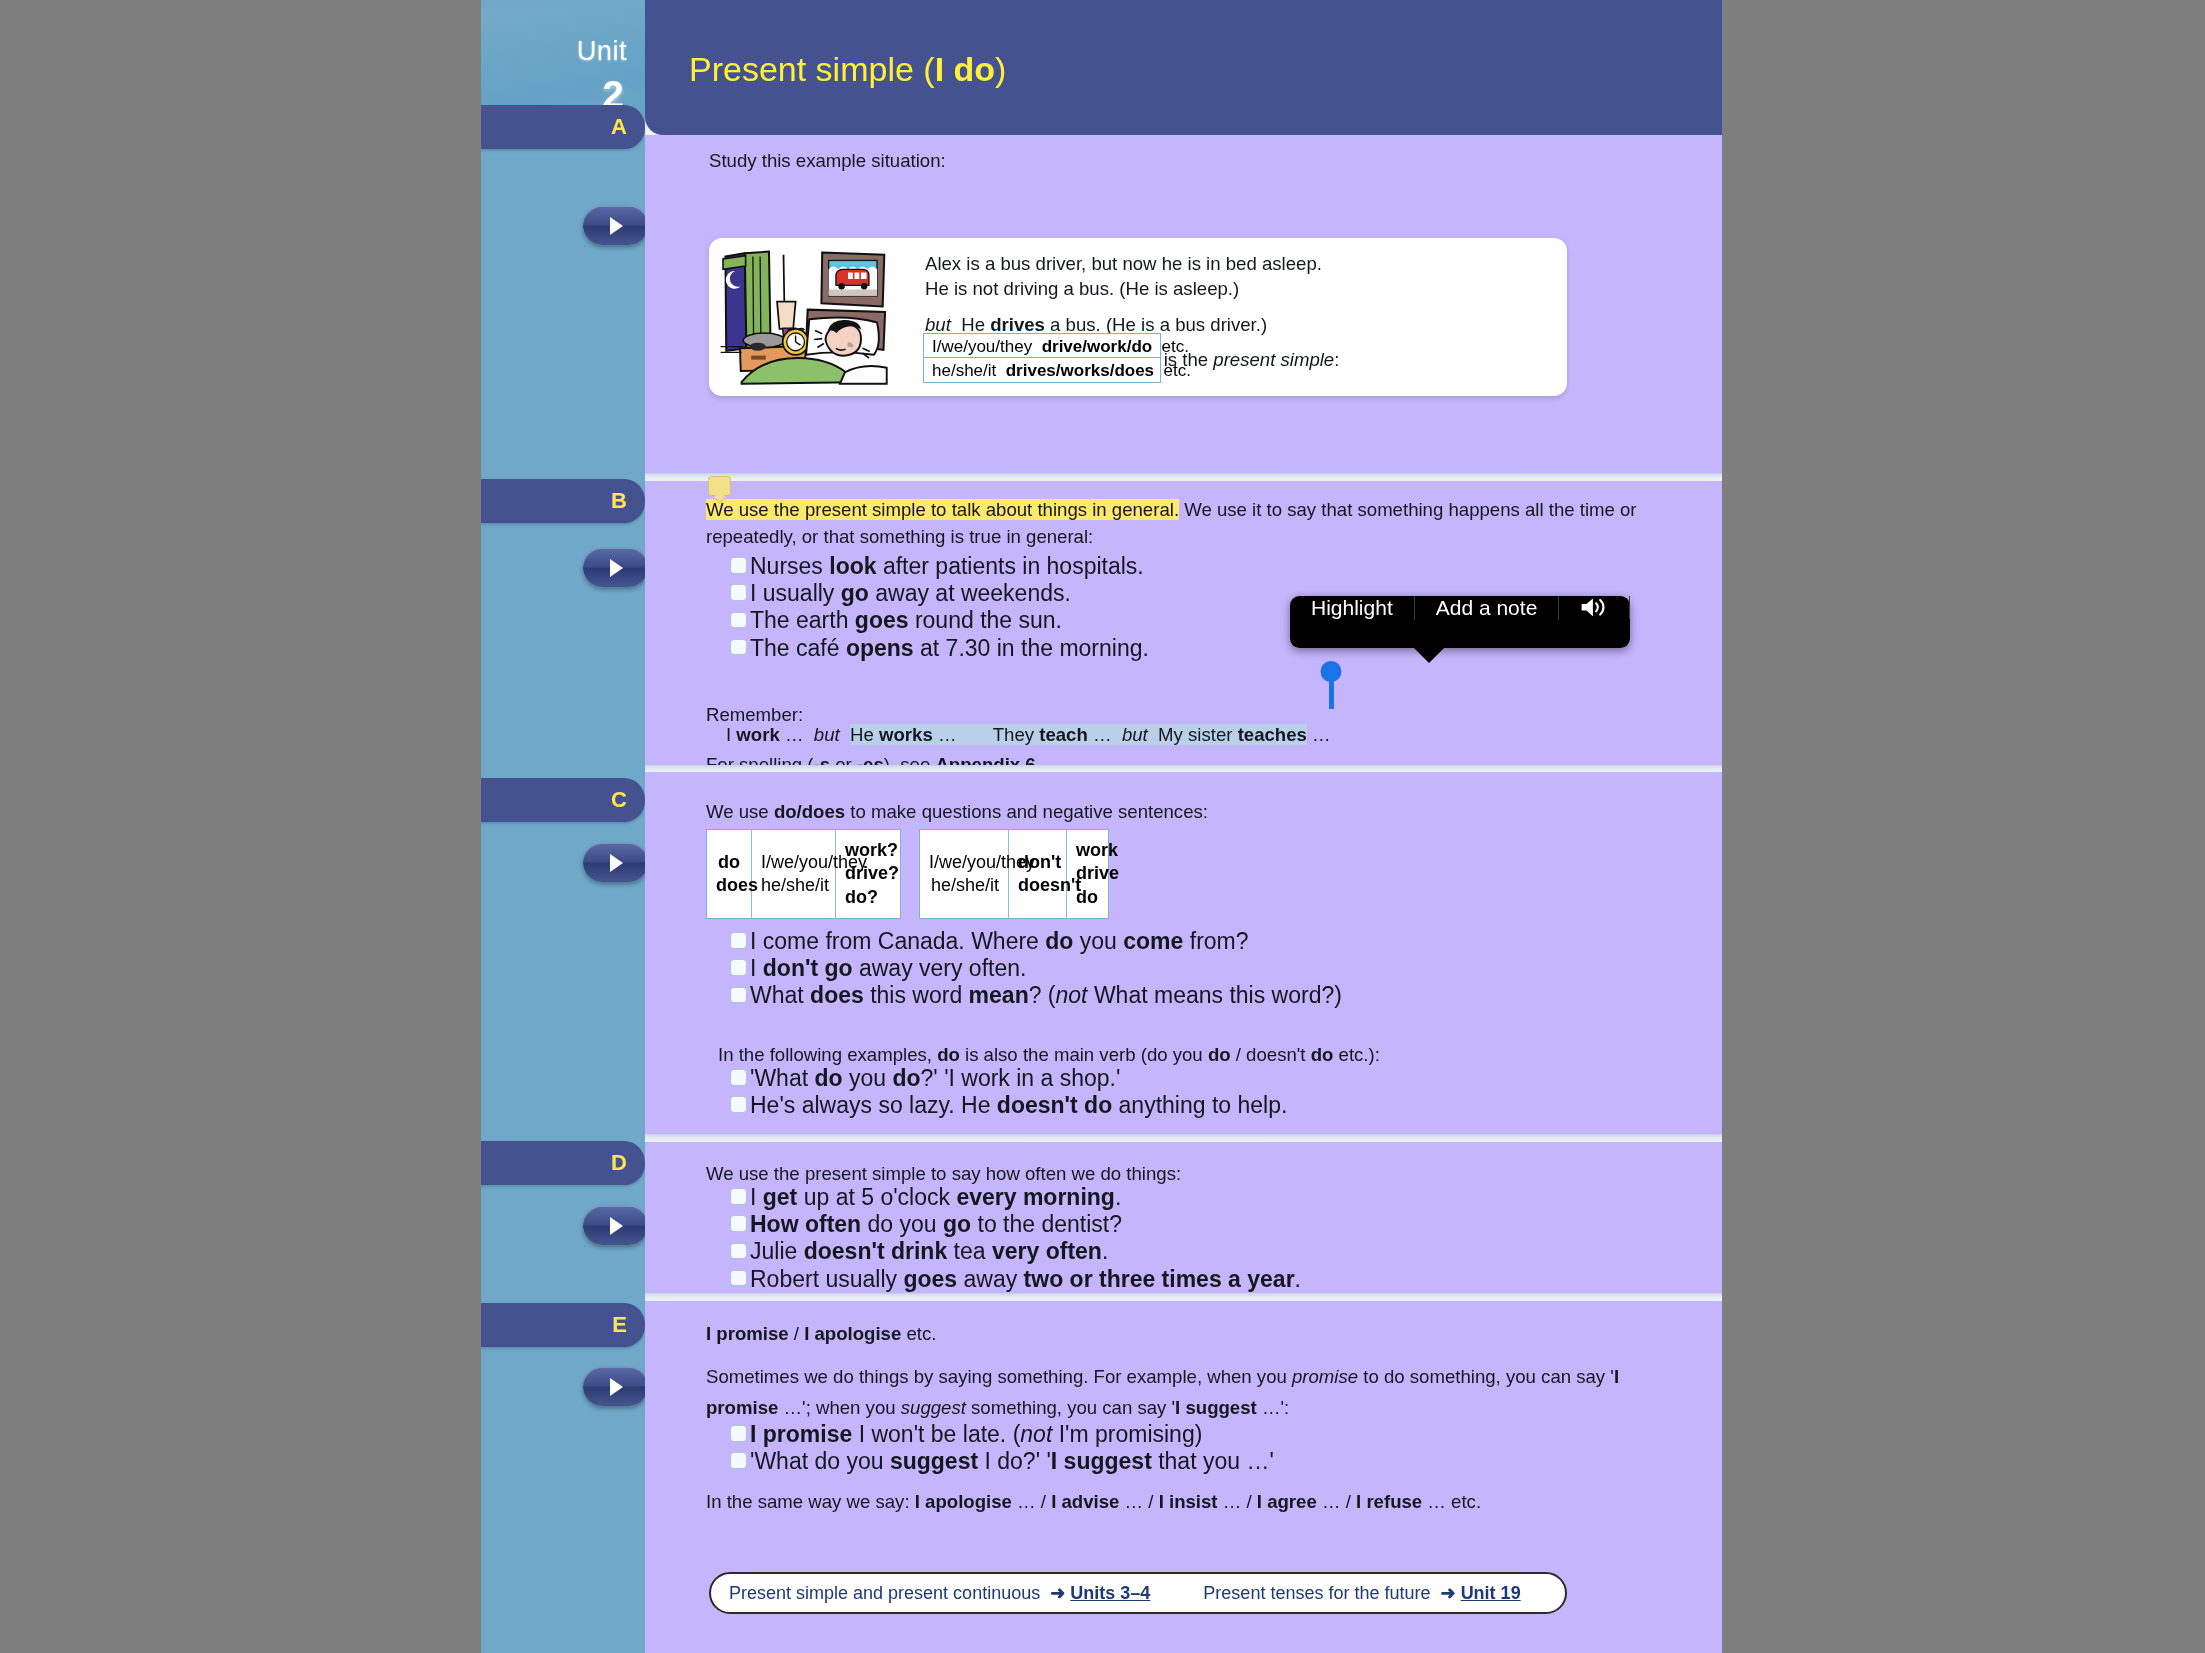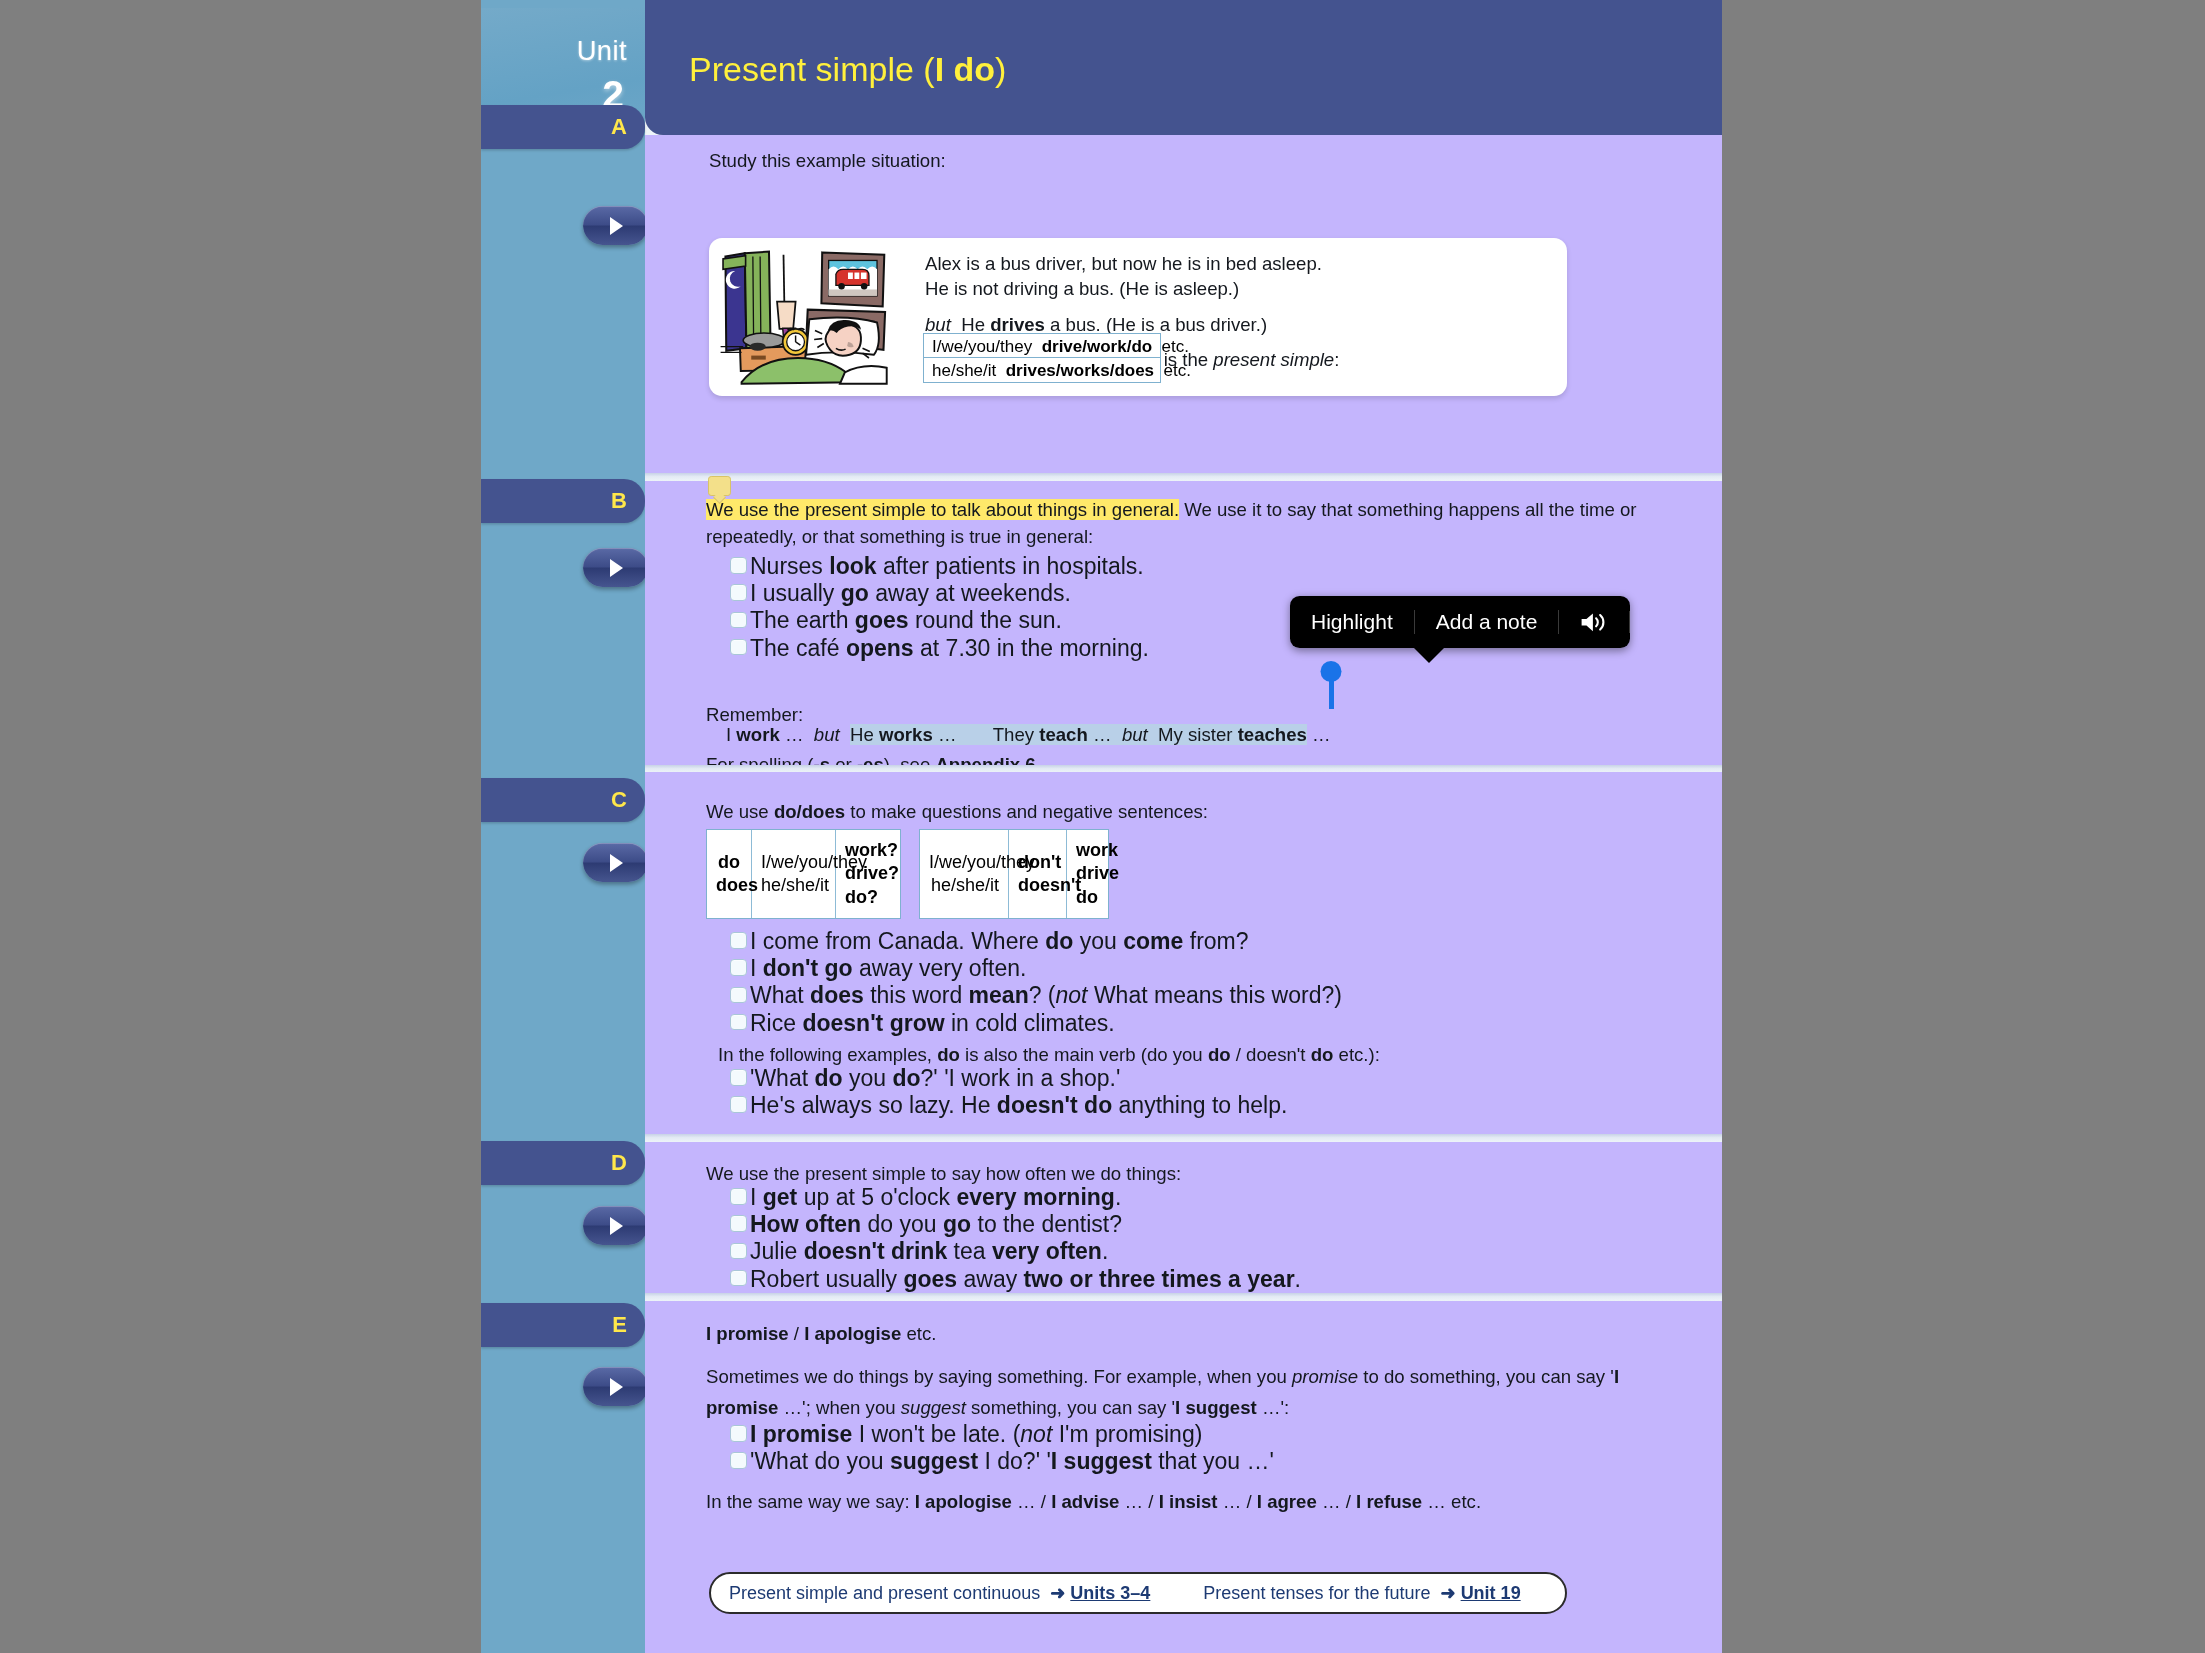--- a/index.html
+++ b/index.html
@@ -155,21 +155,21 @@
   .handle{position:absolute;width:4.8px;background:#1a73e8;}
   .handle .knob{
     position:absolute;left:50%;width:21px;height:21px;border-radius:50%;
     background:#1a73e8;transform:translateX(-50%);
   }
   .handle.start .knob{top:-18px;}
 
   
   .popup{
     position:absolute;background:#000000;border-radius:9.7px;display:flex;
-    height:52px;align-items:center;box-shadow:0 2.4px 8px rgba(0,0,0,.4);
+    height:52px;align-items:flex-start;box-shadow:0 2.4px 8px rgba(0,0,0,.4);
     z-index:30;
   }
   .popup .item{
     display:flex;align-items:center;justify-content:center;
     color:#ffffff;font-size:21px;padding:0 21px;white-space:nowrap;
     border-right:0.8px solid #3a3a3a;cursor:pointer;
   }
   .popup .item:last-child{border-right:none;padding:0 18px;}
   .popup .tail{
     position:absolute;left:123px;bottom:-15.3px;width:0;height:0;
@@ -359,21 +359,20 @@
         <span>work</span>
         <span>drive</span>
         <span>do</span>
       </div>
     </div>
 
     <ul class="bl" style="position:absolute;left:61px;top:157px;width:952px;">
       <li><span class="cb"></span><span>I come from Canada.  Where </span><b>do</b><span> you </span><b>come</b><span> from?</span></li>
       <li><span class="cb"></span><span>I </span><b>don't go</b><span> away very often.</span></li>
       <li><span class="cb"></span><span>What </span><b>does</b><span> this word </span><b>mean</b><span>?  (</span><i>not</i><span> What means this word?)</span></li>
-      <li><span class="cb"></span><span>Rice </span><b>doesn't grow</b><span> in cold climates.</span></li>
     </ul>
 
     <div class="txt" style="position:absolute;left:61px;top:269px;margin-left:12px;">
       <span>In the following examples, </span><b>do</b><span> is also the main verb (do you </span><b>do</b><span> / doesn't </span><b>do</b><span> etc.):</span>
     </div>
 
     <ul class="bl" style="position:absolute;left:61px;top:294px;width:952px;">
       <li><span class="cb"></span><span>'What </span><b>do</b><span> you </span><b>do</b><span>?'   'I work in a shop.'</span></li>
       <li><span class="cb"></span><span>He's always so lazy.  He </span><b>doesn't do</b><span> anything to help.</span></li>
     </ul>

